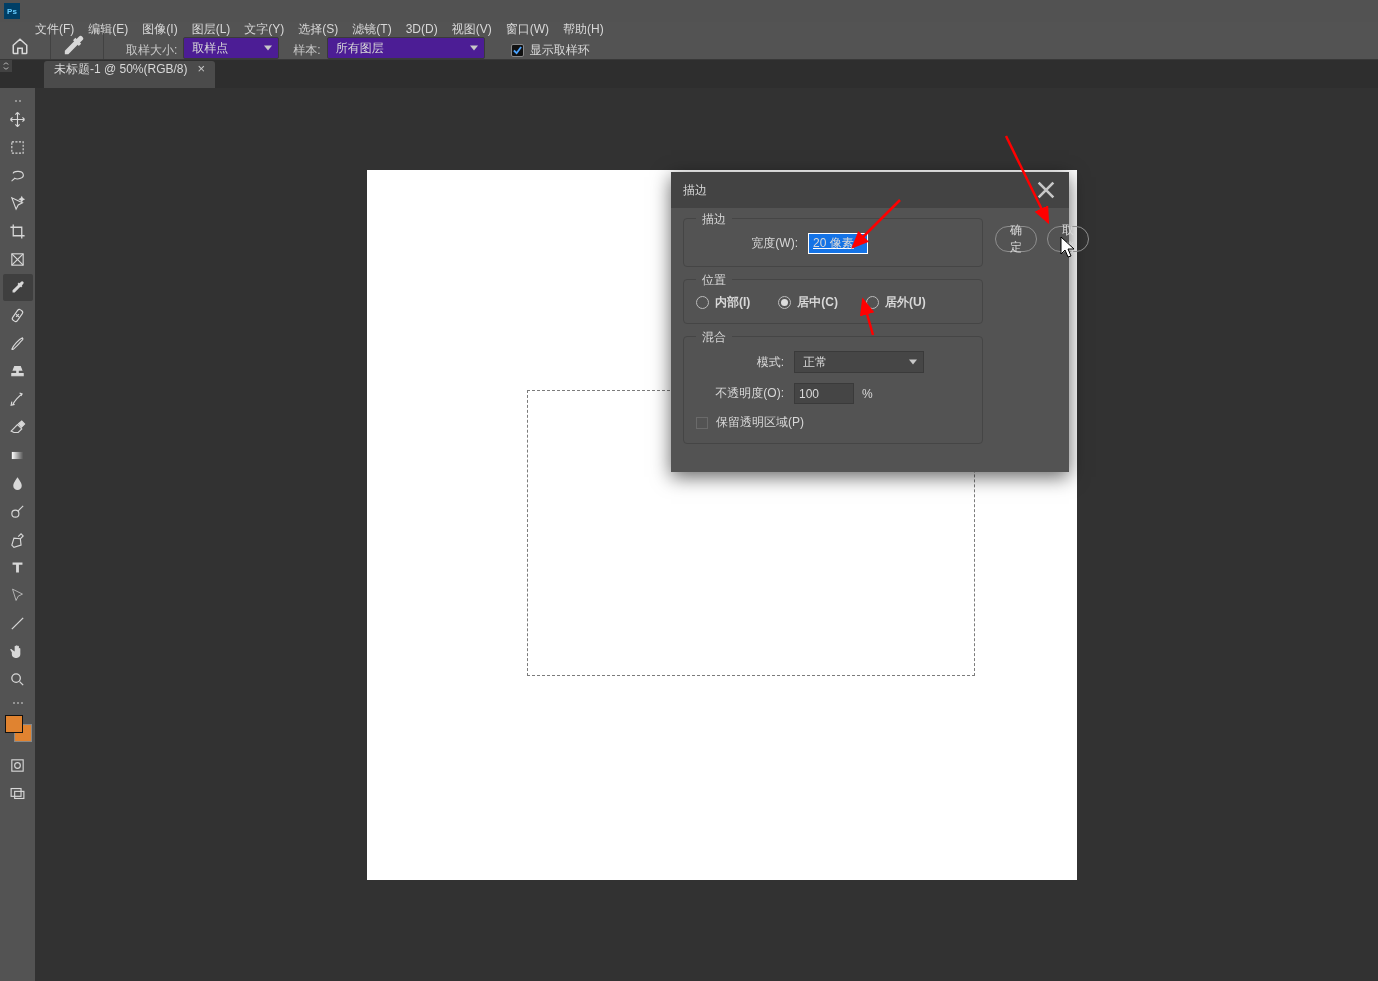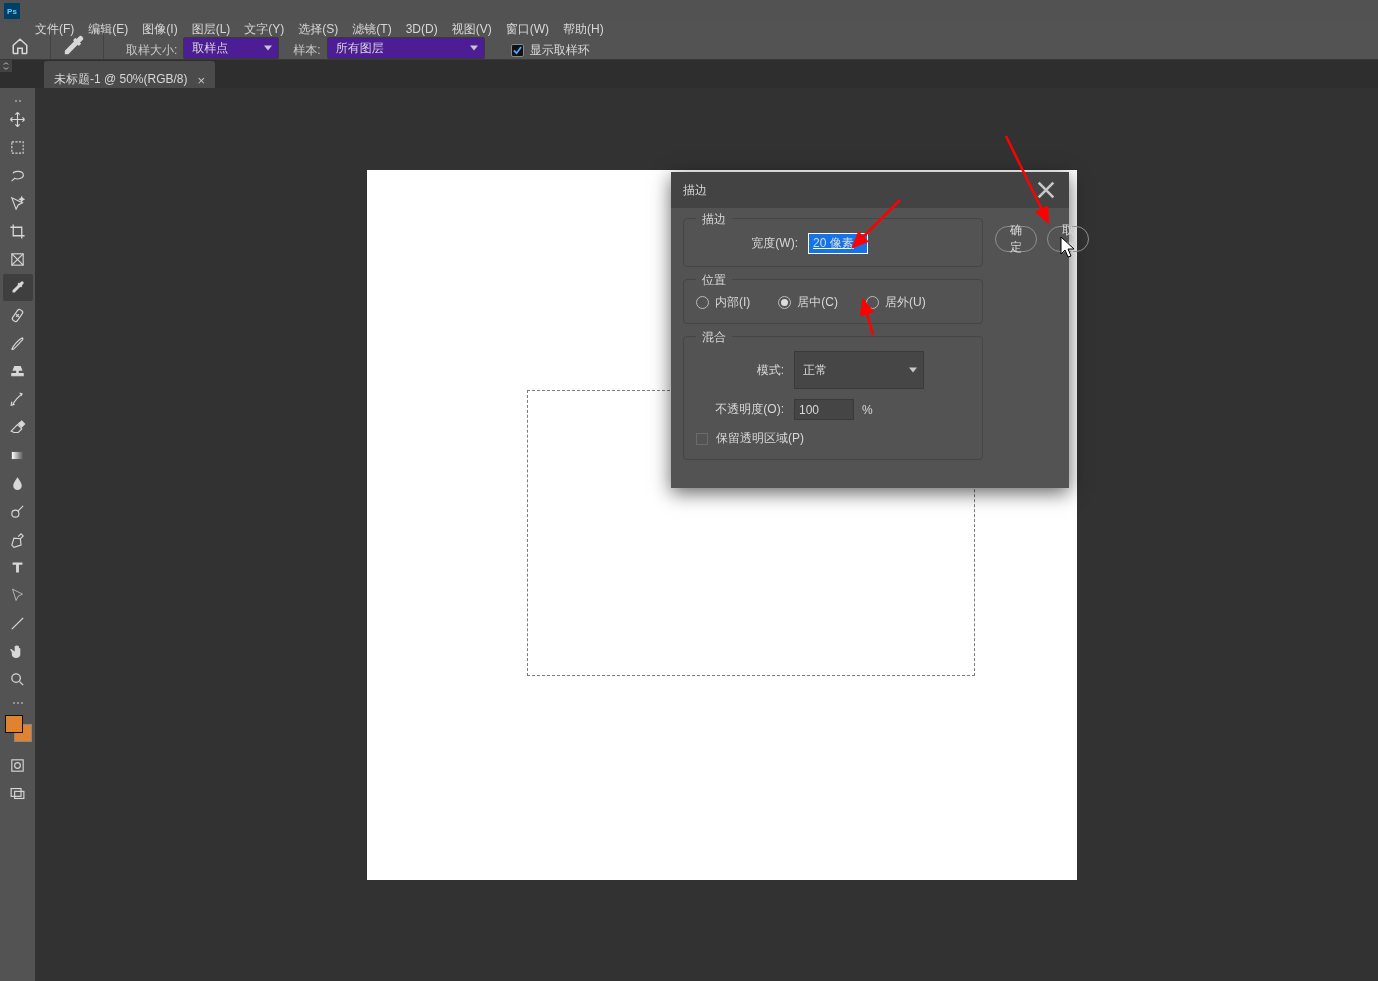--- a/index.html
+++ b/index.html
@@ -22,21 +22,21 @@
 .check { width:13px;height:13px;background:#111;border:1px solid #888;display:inline-flex;align-items:center;justify-content:center;margin-right:6px;border-radius:2px;}
 .check svg{width:9px;height:9px;}
 .check-wrap{display:flex;align-items:center;margin-left:26px;}
 
 
 .collapse-strip{position:absolute;left:0;top:60px;width:12px;height:12px;background:#424242;display:flex;align-items:center;justify-content:center;}
 .collapse-strip svg{width:8px;height:8px;}
 
 
 .tabbar { height: 28px; background: #2e2e2e; display:flex; align-items:flex-end; padding-left:44px;}
-.doc-tab { height:27px; background:#4b4b4b; padding:0 10px; display:flex; align-items:flex-end; border-radius:3px 3px 0 0; gap:10px;}
+.doc-tab { height:27px; background:#4b4b4b; padding:0 10px; display:flex; align-items:flex-start; border-radius:3px 3px 0 0; gap:10px;}
 .doc-tab .tab-close{font-size:13px;color:#c8c8c8;}
 
 
 .workspace { position: absolute; left: 35px; top: 88px; right: 0; bottom: 0; background: #323232; }
 .canvas { position:absolute; left:332px; top:82px; width:710px; height:710px; background:#fff; }
 .selection { position:absolute; left:160px; top:220px; width:448px; height:286px; border:1px dashed #7c7c7c; }
 
 
 .toolbar { position:absolute; left:0; top:88px; width:35px; bottom:0; background:#535353; display:flex; flex-direction:column; align-items:center; padding-top:8px;}
 .tool { width:30px; height:27px; display:flex; align-items:center; justify-content:center; margin-bottom:1px; border-radius:2px;}
@@ -59,25 +59,25 @@
 .dlg-btn { height:26px; border:1px solid #8f8f8f; border-radius:13px; display:flex;align-items:center;justify-content:center; padding:0 14px;}
 
 .fieldset { border:1px solid #454545; border-radius:4px; padding:14px 12px 12px; margin-bottom:12px; position:relative;}
 .fieldset .legend{ position:absolute; left:12px; top:-8px; background:#535353; padding:0 6px; font-size:12px;}
 .row { display:flex; align-items:center; margin-bottom:10px; }
 .row:last-child{margin-bottom:0;}
 .row .lbl { width:102px; text-align:right; margin-right:10px;}
 .txt-input { height:21px; width:60px; background:#454545; border:1px solid #3a3a3a; padding:0 4px; display:flex;align-items:center;}
 .txt-input.sel { background:#1473e6; border:1px solid #fff; color:#fff;text-decoration:underline;}
 .color-swatch { width:60px; height:21px; background:#f0a766; border:1px solid #222;}
-.radio-row { display:flex; gap:28px; align-items:center; }
+.radio-row { display:flex; gap:28px; align-items:center;font-weight:bold; }
 .radio { width:13px;height:13px;border:1px solid #bbb;border-radius:50%;display:inline-flex;align-items:center;justify-content:center;margin-right:6px;}
 .radio.on::after{content:"";width:7px;height:7px;border-radius:50%;background:#ddd;}
 .radio-wrap{display:flex;align-items:center;}
-.select { height:38px; min-width:130px; background:#464646; border:1px solid #3a3a3a; padding:0 20px 0 8px; display:flex;align-items:center; position:relative; }
+.select { height:22px; min-width:130px; background:#464646; border:1px solid #3a3a3a; padding:0 20px 0 8px; display:flex;align-items:center; position:relative; }
 .select::after{content:"";position:absolute;right:6px;top:50%;transform:translateY(-50%);border-left:4px solid transparent;border-right:4px solid transparent;border-top:5px solid #c8c8c8;}
 .disabled{color:#7a7a7a;}
 .dlg-check { width:12px;height:12px;border:1px solid #6a6a6a;display:inline-block;margin-right:8px;}
 .suffix{margin-left:8px;}
 
 
 .cursor{position:absolute;left:1060px;top:236px;width:18px;height:24px;pointer-events:none;}
 .cursor svg{width:18px;height:24px;}
 
 

